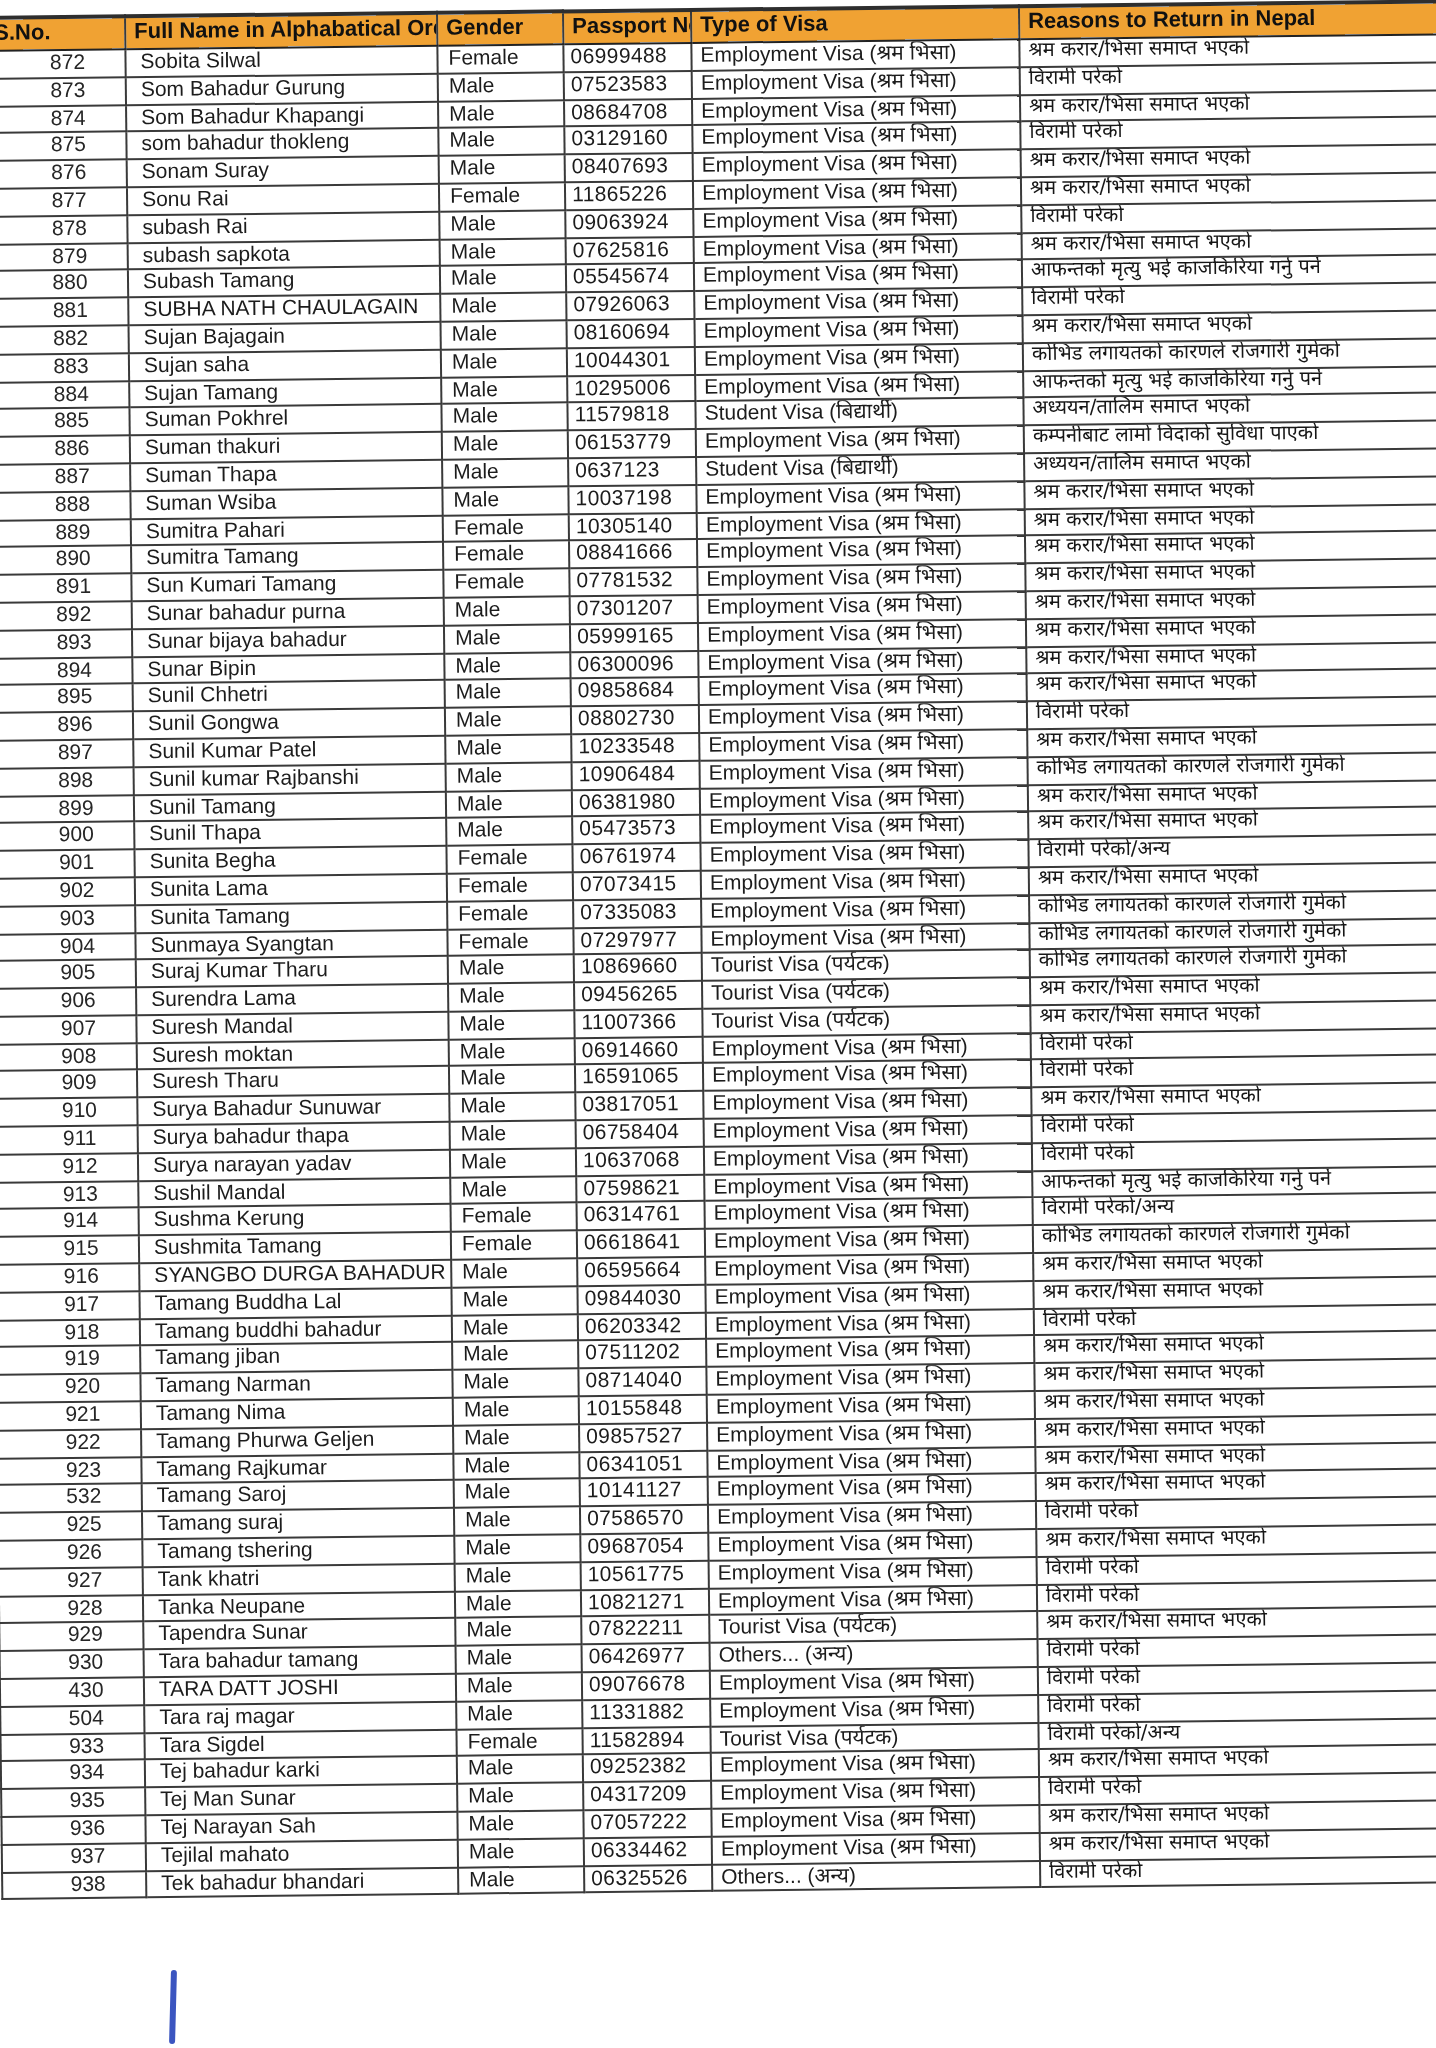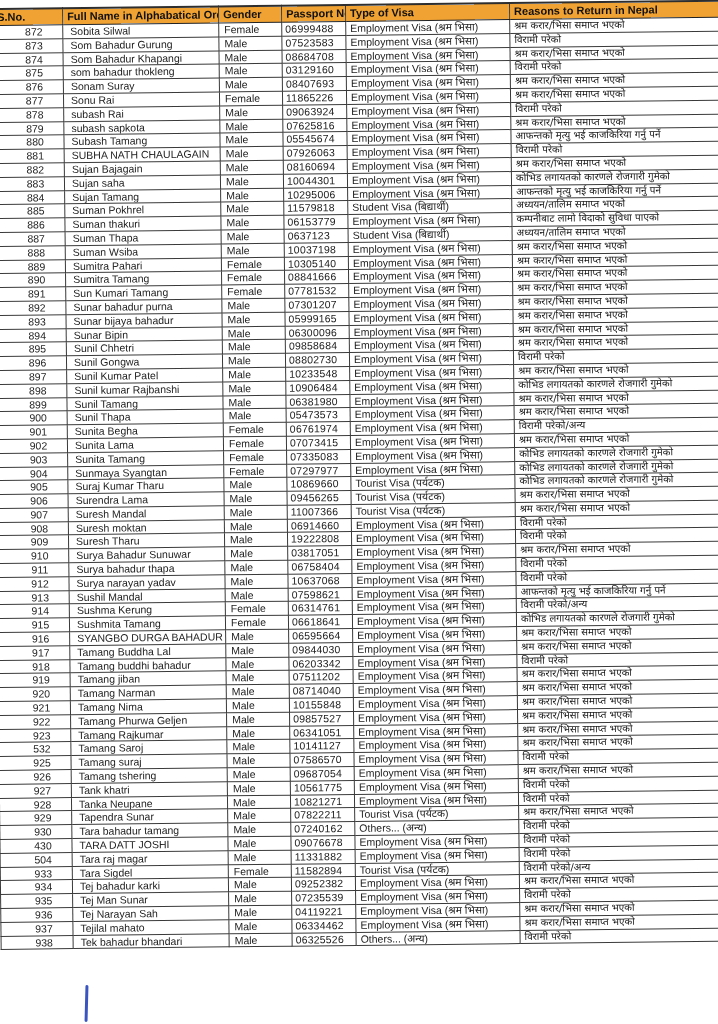--- a/index.html
+++ b/index.html
@@ -369,21 +369,21 @@
           <td class="cell-name">Suresh moktan</td>
           <td class="cell-gender">Male</td>
           <td class="cell-passport">06914660</td>
           <td class="cell-visa">Employment Visa (श्रम भिसा)</td>
           <td class="cell-reason">विरामी परेको</td>
         </tr>
         <tr>
           <td class="cell-sno">909</td>
           <td class="cell-name">Suresh Tharu</td>
           <td class="cell-gender">Male</td>
-          <td class="cell-passport">19222808</td>
+          <td class="cell-passport">16591065</td>
           <td class="cell-visa">Employment Visa (श्रम भिसा)</td>
           <td class="cell-reason">विरामी परेको</td>
         </tr>
         <tr>
           <td class="cell-sno">910</td>
           <td class="cell-name">Surya Bahadur Sunuwar</td>
           <td class="cell-gender">Male</td>
           <td class="cell-passport">03817051</td>
           <td class="cell-visa">Employment Visa (श्रम भिसा)</td>
           <td class="cell-reason">श्रम करार/भिसा समाप्त भएको</td>
@@ -537,21 +537,21 @@
           <td class="cell-name">Tapendra Sunar</td>
           <td class="cell-gender">Male</td>
           <td class="cell-passport">07822211</td>
           <td class="cell-visa">Tourist Visa (पर्यटक)</td>
           <td class="cell-reason">श्रम करार/भिसा समाप्त भएको</td>
         </tr>
         <tr>
           <td class="cell-sno">930</td>
           <td class="cell-name">Tara bahadur tamang</td>
           <td class="cell-gender">Male</td>
-          <td class="cell-passport">07240162</td>
+          <td class="cell-passport">06426977</td>
           <td class="cell-visa">Others... (अन्य)</td>
           <td class="cell-reason">विरामी परेको</td>
         </tr>
         <tr>
           <td class="cell-sno">430</td>
           <td class="cell-name">TARA DATT JOSHI</td>
           <td class="cell-gender">Male</td>
           <td class="cell-passport">09076678</td>
           <td class="cell-visa">Employment Visa (श्रम भिसा)</td>
           <td class="cell-reason">विरामी परेको</td>
@@ -577,29 +577,29 @@
           <td class="cell-name">Tej bahadur karki</td>
           <td class="cell-gender">Male</td>
           <td class="cell-passport">09252382</td>
           <td class="cell-visa">Employment Visa (श्रम भिसा)</td>
           <td class="cell-reason">श्रम करार/भिसा समाप्त भएको</td>
         </tr>
         <tr>
           <td class="cell-sno">935</td>
           <td class="cell-name">Tej Man Sunar</td>
           <td class="cell-gender">Male</td>
-          <td class="cell-passport">07235539</td>
+          <td class="cell-passport">04317209</td>
           <td class="cell-visa">Employment Visa (श्रम भिसा)</td>
           <td class="cell-reason">विरामी परेको</td>
         </tr>
         <tr>
           <td class="cell-sno">936</td>
           <td class="cell-name">Tej Narayan Sah</td>
           <td class="cell-gender">Male</td>
-          <td class="cell-passport">04119221</td>
+          <td class="cell-passport">07057222</td>
           <td class="cell-visa">Employment Visa (श्रम भिसा)</td>
           <td class="cell-reason">श्रम करार/भिसा समाप्त भएको</td>
         </tr>
         <tr>
           <td class="cell-sno">937</td>
           <td class="cell-name">Tejilal mahato</td>
           <td class="cell-gender">Male</td>
           <td class="cell-passport">06334462</td>
           <td class="cell-visa">Employment Visa (श्रम भिसा)</td>
           <td class="cell-reason">श्रम करार/भिसा समाप्त भएको</td>

